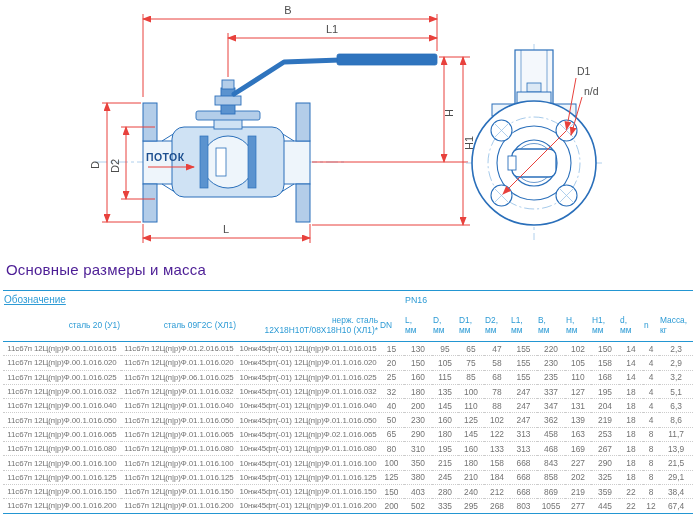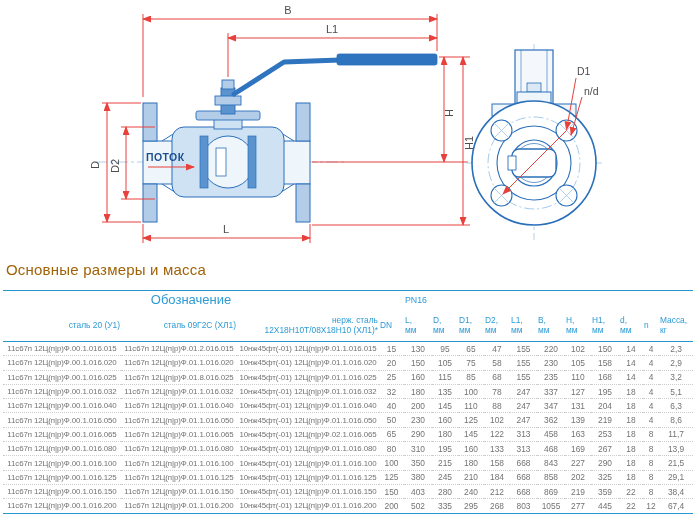--- a/index.html
+++ b/index.html
@@ -2,36 +2,36 @@
 <html><head>
 <meta charset="utf-8">
 <style>
   html,body{margin:0;padding:0;}
   body{
     width:700px;height:528px;position:relative;background:#ffffff;
     font-family:"Liberation Sans","DejaVu Sans",sans-serif;overflow:hidden;
   }
   .drawing{position:absolute;top:0;left:0;}
   .section-title{
-    position:absolute;top:261px;left:6px;font-size:15px;color:#a16207;
+    position:absolute;top:261px;left:6px;font-size:15px;color:#4c1d95;
     font-weight:400;letter-spacing:.2px;
   }
   .tablewrap{position:absolute;top:290px;left:3px;width:694px;}
   table{
     border-collapse:collapse;table-layout:fixed;width:690px;
     font-family:"Liberation Sans","DejaVu Sans",sans-serif;
   }
   thead th{
     color:#2d9bd5;font-weight:400;font-size:8.4px;text-align:left;
     vertical-align:middle;padding:0 1px;white-space:nowrap;
   }
   thead tr.group-row{height:18px;border-top:1.5px solid #2396d2;}
   thead tr.label-row{height:33px;border-bottom:1.3px solid #2396d2;}
   thead th.des{text-align:right;font-size:8.4px;}
-  thead th.des-group{text-align:center;font-size:13px;}
+  thead th.des-group{text-align:left;font-size:10px;text-decoration:underline;}
   thead th.pn-group{font-size:8.8px;}
   tbody tr{height:14.3px;border-bottom:1px dotted #cccccc;}
   tbody tr:last-child{border-bottom:1.4px solid #2396d2;}
   tbody td{
     color:#737373;font-size:8.4px;text-align:center;vertical-align:middle;
     padding:0 1px;white-space:nowrap;overflow:hidden;
   }
   tbody td.des{text-align:center;font-size:7.9px;letter-spacing:-0.1px;}
 </style>
 </head>
@@ -255,21 +255,21 @@
           <td>155</td>
           <td>230</td>
           <td>105</td>
           <td>158</td>
           <td>14</td>
           <td>4</td>
           <td>2,9</td>
         </tr>
         <tr>
           <td class="des">11с67п 12Ц(п|р)Ф.00.1.016.025</td>
-          <td class="des">11с67п 12Ц(п|р)Ф.01.8.016.025</td>
+          <td class="des">11с67п 12Ц(п|р)Ф.06.1.016.025</td>
           <td class="des">10нж45фт(-01) 12Ц(п|р)Ф.01.1.016.025</td>
           <td>25</td>
           <td>160</td>
           <td>115</td>
           <td>85</td>
           <td>68</td>
           <td>155</td>
           <td>235</td>
           <td>110</td>
           <td>168</td>

